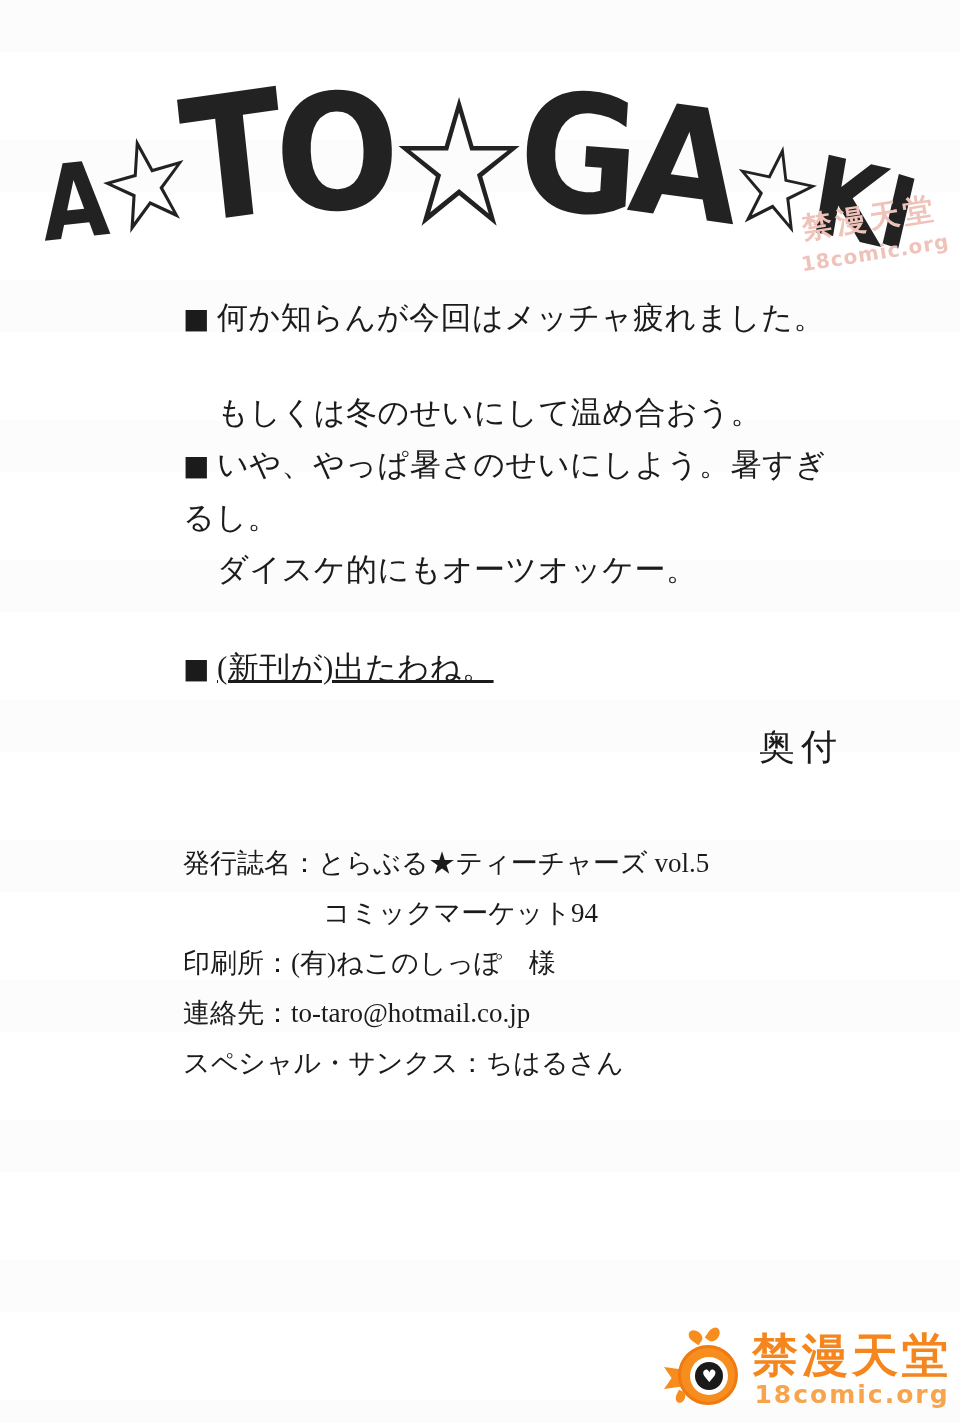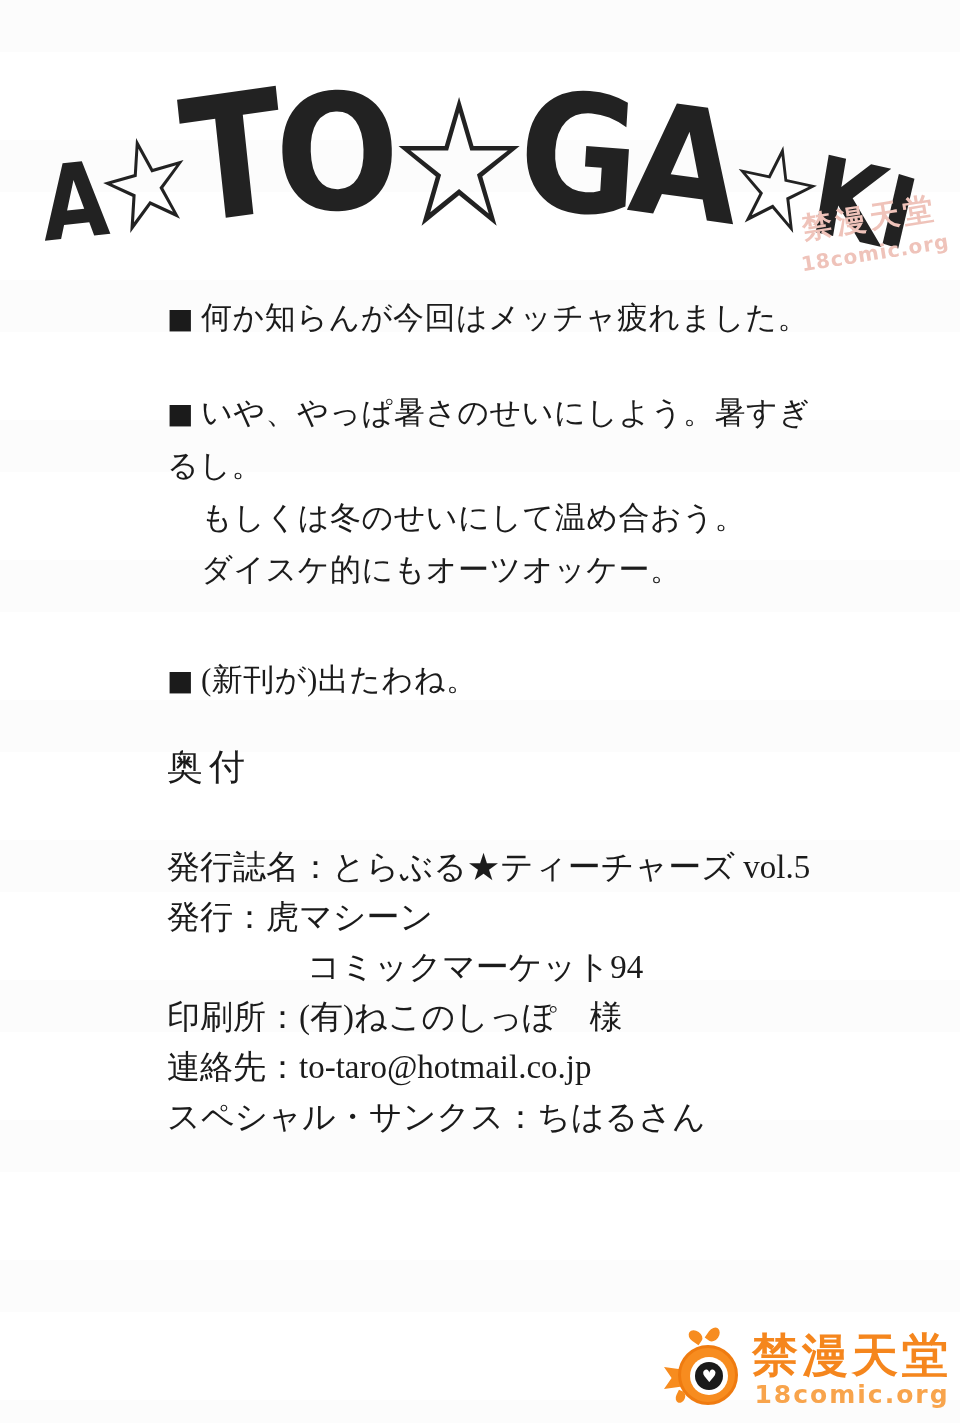--- a/index.html
+++ b/index.html
@@ -33,39 +33,39 @@
   .tl-2 { font-size: 148px; transform: scaleY(1.15) rotate(-7deg)  translateY(-16px); margin: 0 -6px; }
   .tl-3 { font-size: 146px; transform: scaleY(1.1) rotate(-2deg)  translateY(-22px); margin: 0 -4px; }
   .tl-4 { font-size: 158px; transform: scaleY(1.12) rotate(0deg)   translateY(-8px);  margin: 0 -8px; }
   .tl-5 { font-size: 146px; transform: scaleY(1.12) rotate(4deg)   translateY(-20px); margin: 0 -4px; }
   .tl-6 { font-size: 140px; transform: scaleY(1.1) rotate(7deg)   translateY(-14px); margin: 0 -4px; }
   .tl-7 { font-size: 104px; transform: scaleY(1.1) rotate(11deg)  translateY(-6px);  margin: 0 -6px; }
   .tl-8 { font-size: 94px;  transform: scaleY(1.15) rotate(11deg)  translateY(2px);   margin: 0 -2px; }
   .tl-9 { font-size: 86px;  transform: scaleY(1.15) rotate(15deg)  translateY(8px);   margin: 0 0; }
 
   
-  .content { position: absolute; top: 278px; left: 167px; width: 660px; }
+  .content { position: absolute; top: 278px; left: 183px; width: 660px; }
   .para { font-size: 31px; line-height: 52px; letter-spacing: 0.5px; }
   .para .pline { padding-left: 34px; }
   .para .pline.first { padding-left: 0; }
   .bullet {
     display: inline-block; width: 34px; color: #1b1b1b;
     font-family: "DejaVu Sans", sans-serif; font-size: 28px;
   }
   .para-1 { margin-top: 14px; }
   .para-2 { margin-top: 42px; }
-  .para-3 { margin-top: 58px; }
+  .para-3 { margin-top: 46px; text-decoration: underline; }
 
   .okuzuke {
-    margin-top: 36px; text-align: left;
+    margin-top: 28px; text-align: right;
     font-size: 36px; letter-spacing: 6px;
   }
 
   
-  .colophon { margin-top: 50px; font-size: 33px; }
+  .colophon { margin-top: 66px; font-size: 27px; }
   .c-line { line-height: 50px; white-space: nowrap; }
   .c-line.indent { margin-left: 140px; font-family: Liberation Serif, serif; }
 
   
   .wm-top {
     position: absolute; top: 198px; right: 14px;
     transform: rotate(-9deg);
     color: #efc3ba; text-align: center;
     font-family: "DejaVu Sans", sans-serif; font-weight: bold;
     user-select: none;
@@ -145,38 +145,37 @@
 
   <div class="content">
 
     <div class="para para-1">
       <div class="pline first">
         <span class="bullet">■</span><span>何か知らんが今回はメッチャ疲れました。</span>
       </div>
     </div>
 
     <div class="para para-2">
+      <div class="pline">もしくは冬のせいにして温め合おう。</div>
       <div class="pline first">
         <span class="bullet">■</span><span>いや、やっぱ暑さのせいにしよう。暑すぎるし。</span>
       </div>
-      <div class="pline">もしくは冬のせいにして温め合おう。</div>
       <div class="pline">ダイスケ的にもオーツオッケー。</div>
     </div>
 
     <div class="para para-3">
       <div class="pline first">
         <span class="bullet">■</span><span>(新刊が)出たわね。</span>
       </div>
     </div>
 
     <div class="okuzuke">奥付</div>
 
     <div class="colophon">
       <div class="c-line">発行誌名：とらぶる★ティーチャーズ vol.5</div>
-      <div class="c-line">発行：虎マシーン</div>
       <div class="c-line indent">コミックマーケット94</div>
       <div class="c-line">印刷所：(有)ねこのしっぽ　様</div>
       <div class="c-line">連絡先：to-taro@hotmail.co.jp</div>
       <div class="c-line">スペシャル・サンクス：ちはるさん</div>
     </div>
 
   </div>
 
   <div class="logo">
     <div class="mascot">

